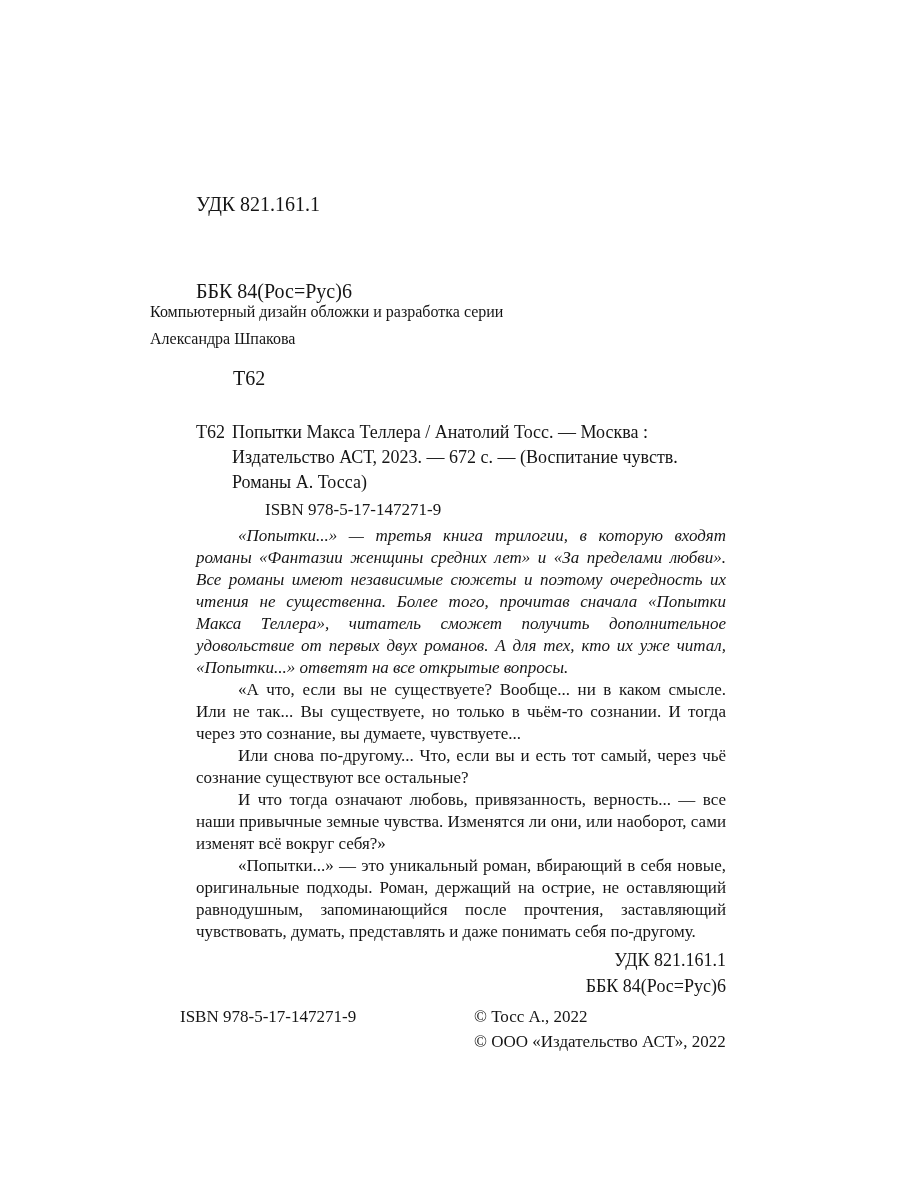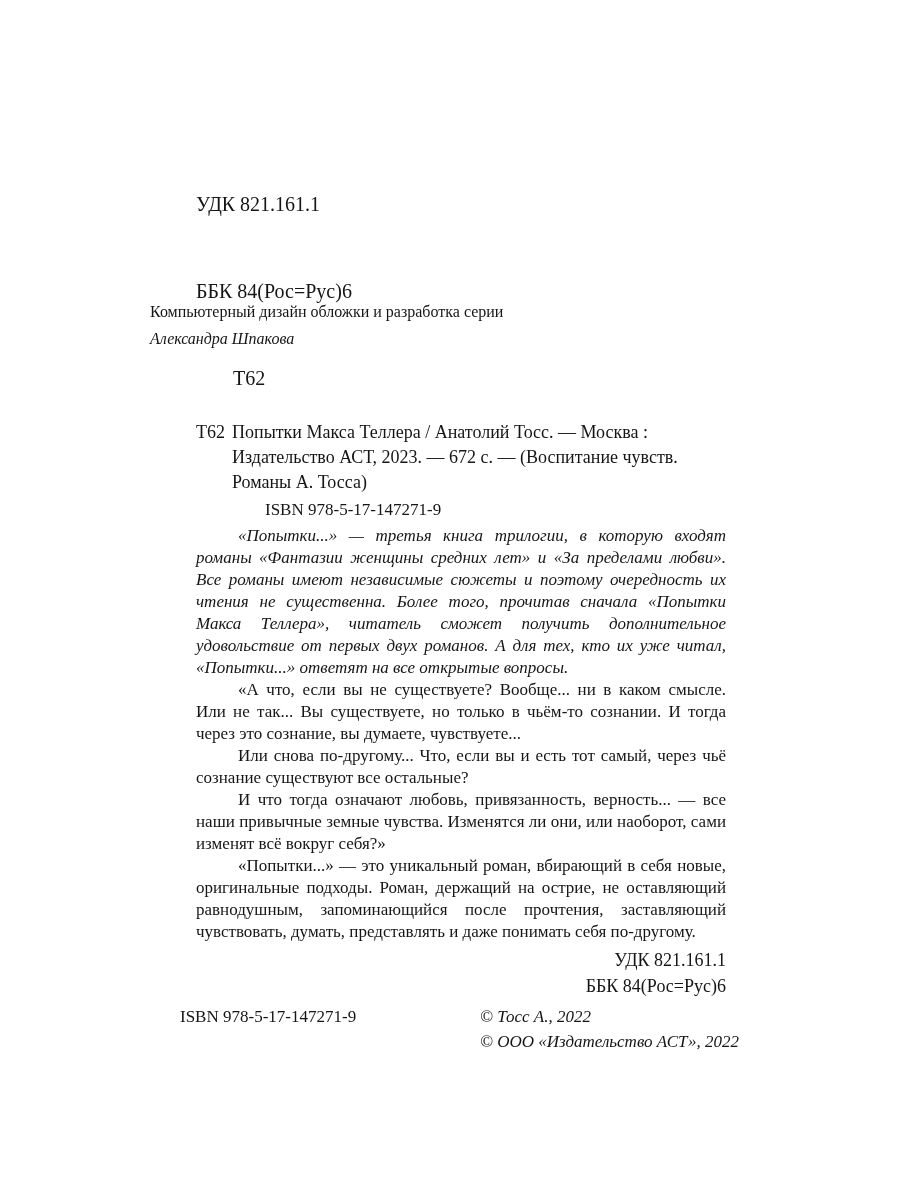--- a/index.html
+++ b/index.html
@@ -27,21 +27,21 @@
   
   .design-credit {
     position: absolute;
     left: 150px;
     top: 298px;
     width: 600px;
     text-align: left;
     font-size: 16px;
     line-height: 27px;
   }
-  .design-credit .credit-author { font-style: italic; }
+  .design-credit .credit-author { }
 
   
   .main-col {
     position: absolute;
     left: 196px;
     top: 420px;
     width: 530px;
     font-size: 17px;
     line-height: 22px;
     text-align: justify;
@@ -97,23 +97,22 @@
     font-size: 17px;
     line-height: 25px;
   }
   .footer .footer-isbn {
     position: absolute;
     left: 0;
     top: 0;
   }
   .footer .footer-copyrights {
     position: absolute;
-    left: 300px;
+    left: 294px;
     top: 0;
-    font-style: italic;
   }
 </style>
 </head>
 <body>
 
 <div class="page">
 
   <div class="top-block">
     <div>УДК 821.161.1</div>
     <div>ББК 84(Рос=Рус)6</div>

